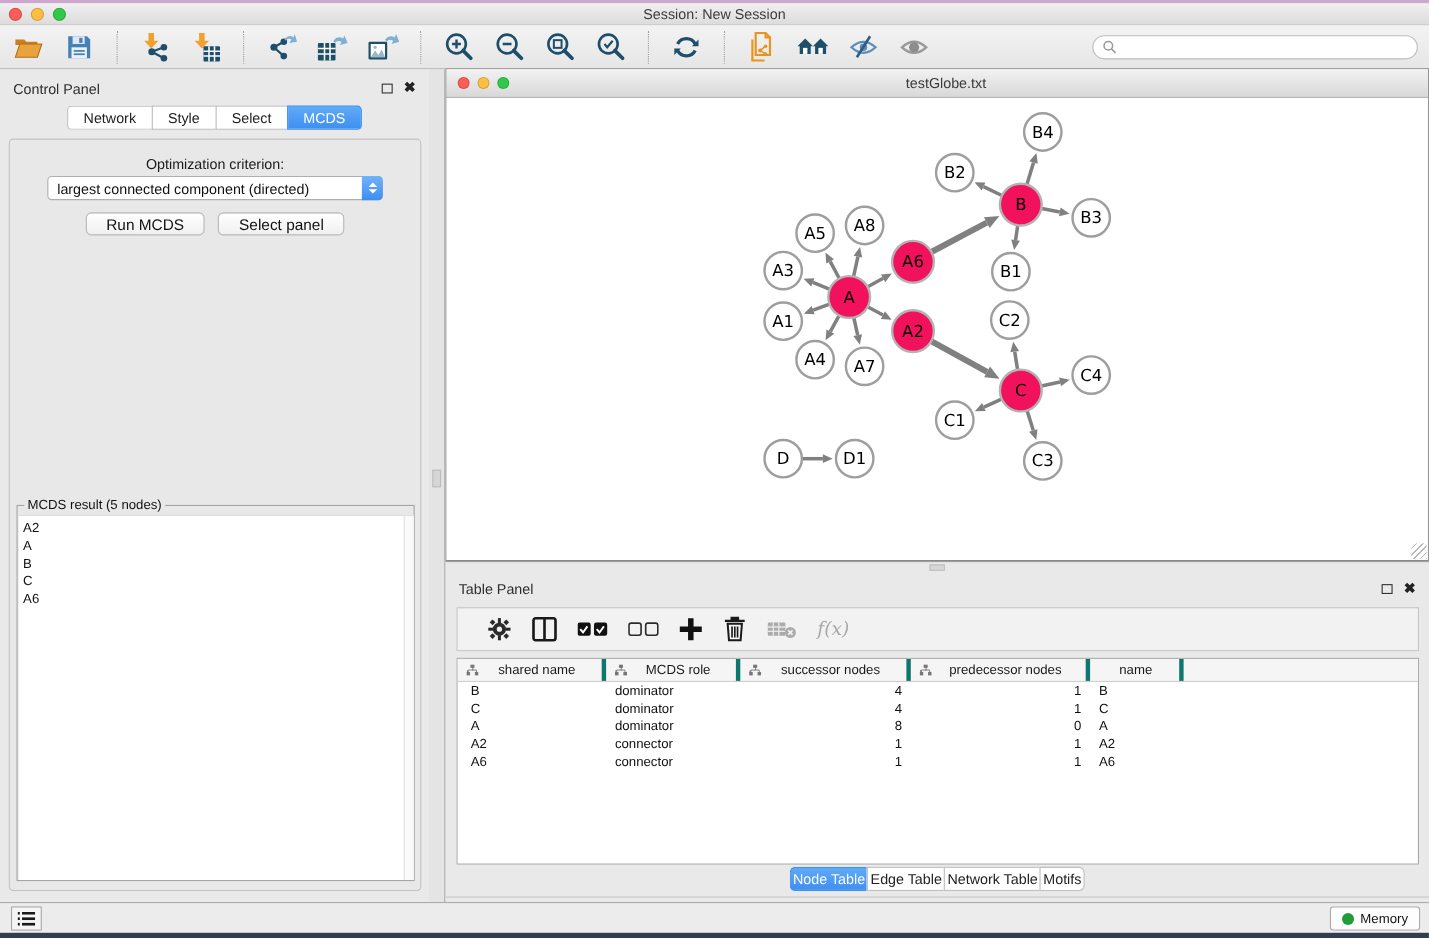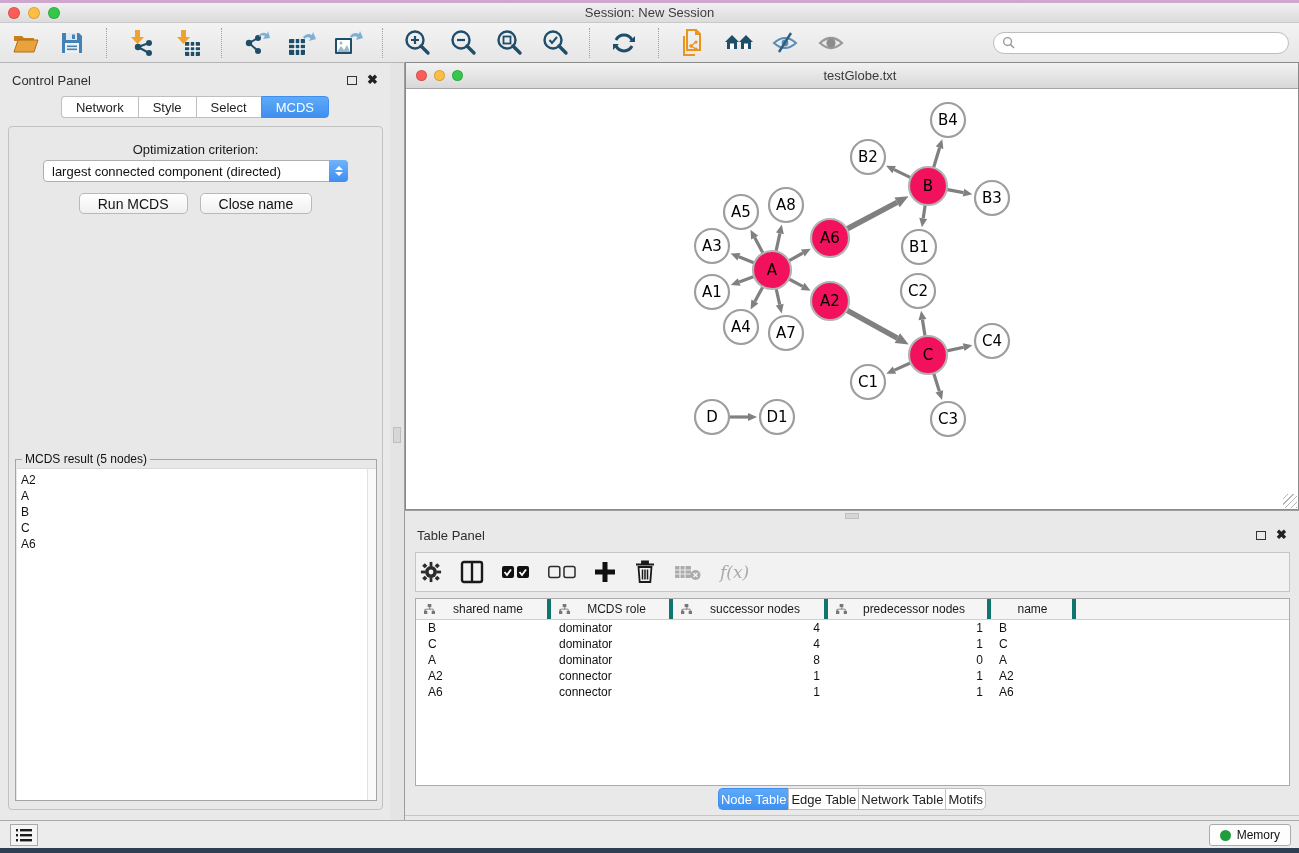--- a/index.html
+++ b/index.html
@@ -79,21 +79,21 @@
     background:repeating-linear-gradient(135deg, transparent 0 3px, #B5B5B5 3px 4px); }
 
   .h-divider { position:absolute; left:405px; top:510px; width:894px; height:10px; background:#E9E9E9; border-top:1px solid #9E9E9E; }
   .h-divider .handle { position:absolute; left:440px; top:2px; width:14px; height:6px; background:#D6D6D6; border:1px solid #C0C0C0; }
 
   
   .table-panel { position:absolute; left:405px; top:520px; width:894px; height:300px; background:#E9E9E9; }
   .tp-header { position:absolute; left:0; top:4px; width:100%; height:22px; display:flex; align-items:center; padding:0 12px; }
   .tp-header .panel-title { font-size:13px; color:#2E2E2E; }
   .tp-toolbar { position:absolute; left:10px; top:32px; width:875px; height:40px; background:#F2F2F2;
-    border:1px solid #C6C6C6; display:flex; align-items:center; padding:0 4px; gap:18px; }
+    border:1px solid #C6C6C6; display:flex; align-items:center; padding:0 27px; gap:18px; }
   .tp-icon { display:flex; align-items:center; justify-content:center; }
   .fx-label { font-family:"DejaVu Serif", serif; font-style:italic; font-size:17px; color:#A9A9A9; }
   .data-table { position:absolute; left:10px; top:78px; width:875px; height:188px; background:#fff; border:1px solid #ABABAB; overflow:hidden; }
   .thead { display:flex; height:21px; background:#F5F5F5; border-bottom:1px solid #CFCFCF; }
   .th { display:flex; align-items:center; border-right:4px solid #0f766e; font-size:12px; color:#1A1A1A; }
   .th .tree-icon { margin:0 4px 0 8px; display:flex; }
   .th .th-label { flex:1; text-align:center; padding-right:10px; }
   .tr { display:flex; height:16px; align-items:center; }
   .td { font-size:12px; color:#111; padding:0 8px; overflow:hidden; white-space:nowrap; }
   .td.num { text-align:right; }
@@ -295,21 +295,21 @@
       <div class="opt-label">Optimization criterion:</div>
       <div class="criterion-select">
         <span class="sel-text">largest connected component (directed)</span>
         <span class="sel-stepper">
             <span class="chev-up"></span>
             <span class="chev-down"></span>
           </span>
       </div>
       <div class="cp-buttons">
         <button class="aqua-btn">Run MCDS</button>
-        <button class="aqua-btn">Close name</button>
+        <button class="aqua-btn">Select panel</button>
       </div>
       <div class="result-group">
         <span class="result-legend">MCDS result (5 nodes)</span>
         <div class="result-list" id="result-list">
           <div class="result-scroll"></div>
         <div class="result-item">A2</div>
             <div class="result-item">A</div>
             <div class="result-item">B</div>
             <div class="result-item">C</div>
             <div class="result-item">A6</div>

